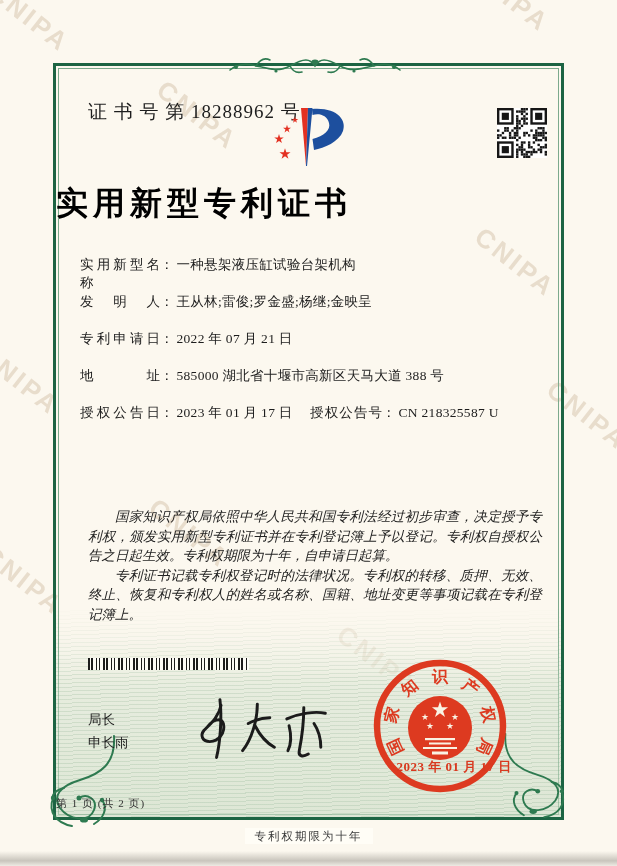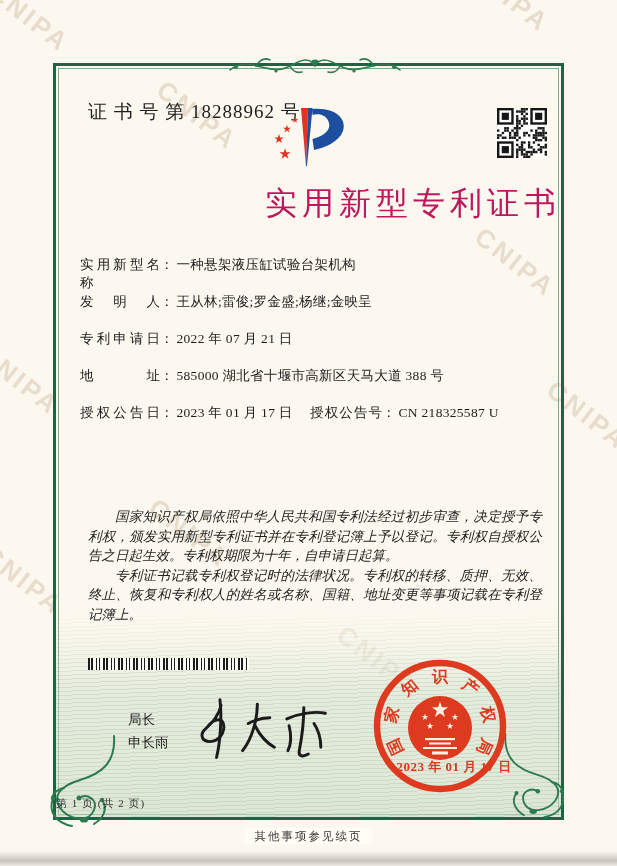--- a/index.html
+++ b/index.html
@@ -27,42 +27,42 @@
     background:
       repeating-linear-gradient(178deg, rgba(116,160,124,0.20) 0 1px, rgba(0,0,0,0) 1px 4px),
       linear-gradient(180deg, rgba(208,224,204,0) 0%, rgba(205,222,201,0.45) 40%, rgba(200,219,196,0.6) 100%);
     -webkit-mask-image:linear-gradient(180deg,transparent 0,#000 35%);
     mask-image:linear-gradient(180deg,transparent 0,#000 35%);
   }
   .cert-no{position:absolute;left:32px;top:33px;font-size:19px;letter-spacing:1px;z-index:2;}
   .logo{position:absolute;left:205px;top:38px;width:92px;height:72px;z-index:2;}
   .qr{position:absolute;left:441px;top:42px;width:50px;height:50px;background:#fff;z-index:2;}
   .title{
-    position:absolute;left:0;right:0;top:116px;text-align:right;z-index:2;
-    font-size:32px;font-weight:normal;letter-spacing:5px;color:#be185d;
+    position:absolute;left:0;right:0;top:116px;text-align:left;z-index:2;
+    font-size:32px;font-weight:bold;letter-spacing:5px;color:#000000;
   }
   .fields{position:absolute;left:24px;top:190px;right:20px;z-index:2;font-size:13.5px;}
   .field-row{position:relative;height:37px;}
   .flabel{display:inline-block;width:80px;text-align:justify;text-align-last:justify;vertical-align:top;}
   .fcolon{display:inline-block;}
   .fvalue{margin-left:3px;letter-spacing:0.3px;}
   .grant{position:absolute;left:230px;top:0;}
   .body-text{
     position:absolute;left:32px;top:441px;width:454px;z-index:2;
     font-size:13.5px;line-height:19.5px;text-align:justify;font-style:italic;color:#222;
   }
   .body-text p{margin:0;text-indent:2em;}
   .barcode{
     position:absolute;left:32px;top:592px;width:161px;height:12px;z-index:2;
     background:repeating-linear-gradient(90deg,
       #1c1c1c 0 2px,#fdfcf7 2px 3px,#1c1c1c 3px 5px,#fdfcf7 5px 8px,
       #1c1c1c 8px 9px,#fdfcf7 9px 11px,#1c1c1c 11px 12px,#fdfcf7 12px 15px);
   }
   .signer{position:absolute;left:32px;top:642px;z-index:2;font-size:13.5px;line-height:23px;
-    font-family:Liberation Serif, serif;margin-left:40px;}
+    font-family:Liberation Serif, serif;}
   .signature{position:absolute;left:122px;top:628px;width:170px;height:68px;z-index:2;}
   .seal{position:absolute;left:314px;top:590px;width:140px;height:140px;z-index:3;}
   .seal-date{
     position:absolute;left:328px;top:692px;width:140px;z-index:4;text-align:center;
     color:#d8391f;font-size:13px;letter-spacing:0.5px;font-weight:bold;
   }
   .page-num{position:absolute;left:0;right:0;bottom:6px;font-size:11px;
     letter-spacing:1px;color:#333;z-index:2;}
   .continuation{position:absolute;left:0;right:0;top:829px;text-align:center;z-index:2;font-size:11.5px;color:#3a3a3a;}
   .continuation span{background:#fffdf6;padding:2px 10px;letter-spacing:2px;}
@@ -355,17 +355,17 @@
         <rect x="53" y="91" width="34" height="2" fill="#f9f3e4"></rect>
         <rect x="62" y="95.5" width="16" height="3" fill="#f9f3e4"></rect>
       </g>
     </svg>
     <div class="seal-date">2023 年 01 月 17 日</div>
 
     <div class="page-num">第 1 页 (共 2 页)</div>
   </div>
 
   <div class="continuation">
-    <span>其他事项参见续页</span>
+    <span>专利权期限为十年</span>
   </div>
 
   <div class="scan-edge"></div>
 </div>
 
 </body></html>

